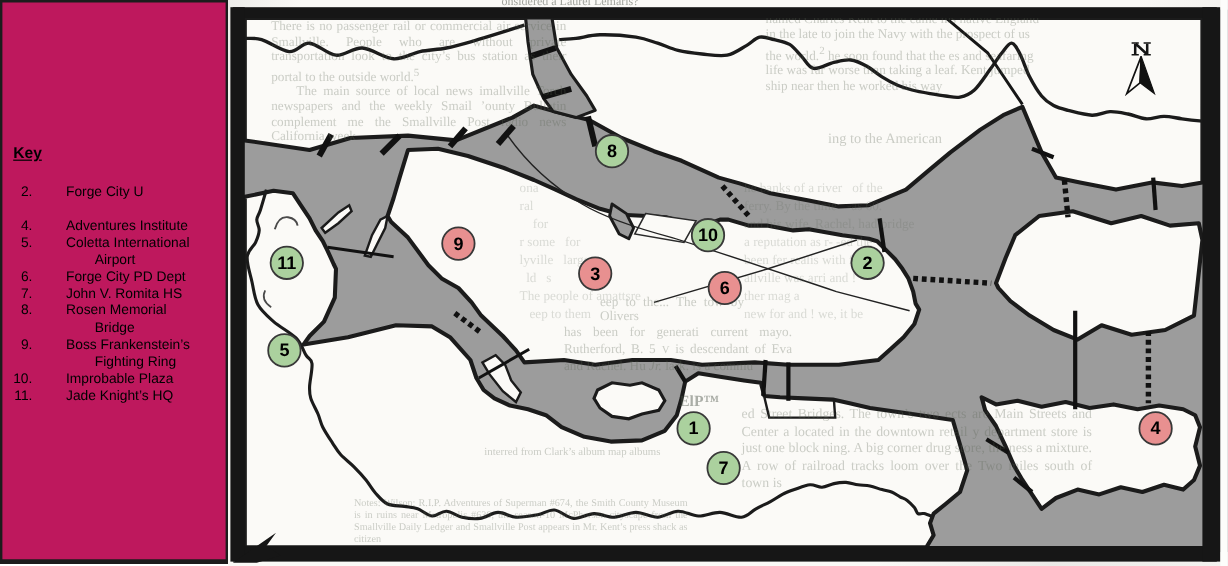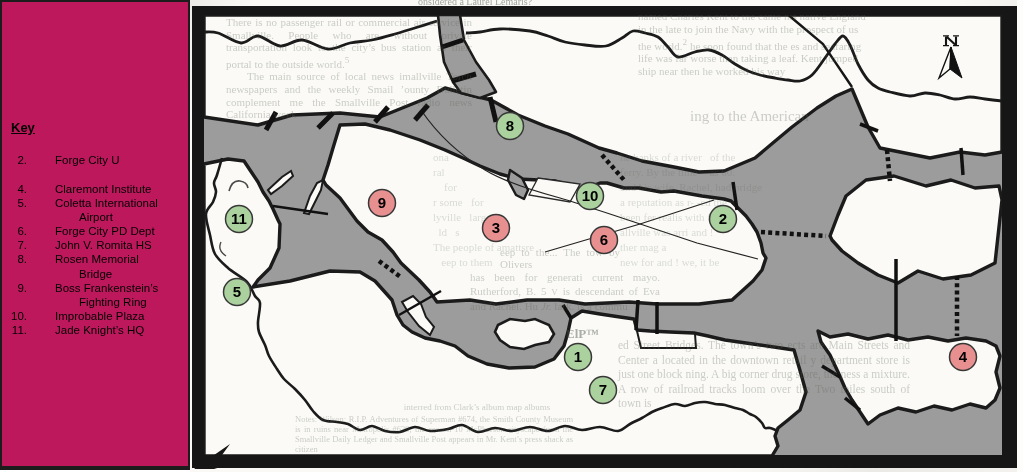--- a/index.html
+++ b/index.html
@@ -18,21 +18,21 @@
 .ft{position:absolute;font-family:"Liberation Serif",serif;color:rgba(90,100,82,0.30);filter:blur(0.5px);text-align:justify;}
 .ftl{color:rgba(95,105,88,0.21);}
 </style>
 </head>
 <body>
 <div id="page">
 
 <div id="keypanel">
   <div class="ktitle">Key</div>
   <div class="item" style="top:152px"><span class="num">2.</span><span class="nm">Forge City U</span></div>
-  <div class="item" style="top:181px"><span class="num">4.</span><span class="nm">Claremont Institute</span></div>
+  <div class="item" style="top:181px"><span class="num">4.</span><span class="nm">Adventures Institute</span></div>
   <div class="item" style="top:195px"><span class="num">5.</span><span class="nm">Coletta International</span></div>
   <div class="item" style="top:209px"><span class="nm2">Airport</span></div>
   <div class="item" style="top:223px"><span class="num">6.</span><span class="nm">Forge City PD Dept</span></div>
   <div class="item" style="top:237px"><span class="num">7.</span><span class="nm">John V. Romita HS</span></div>
   <div class="item" style="top:251px"><span class="num">8.</span><span class="nm">Rosen Memorial</span></div>
   <div class="item" style="top:266px"><span class="nm2">Bridge</span></div>
   <div class="item" style="top:280px"><span class="num">9.</span><span class="nm">Boss Frankenstein’s</span></div>
   <div class="item" style="top:294px"><span class="nm2">Fighting Ring</span></div>
   <div class="item" style="top:308px"><span class="num">10.</span><span class="nm">Improbable Plaza</span></div>
   <div class="item" style="top:322px"><span class="num">11.</span><span class="nm">Jade Knight’s HQ</span></div>
@@ -120,31 +120,31 @@
 </g>
 </svg>
 <div id="textlayer">
 
 <div class="ft" style="left:228px;top:-4px;width:220px;font-size:10px;color:rgba(70,75,65,0.5);filter:none;">onsidered a Laurel Lemaris?</div>
 
 <div class="ft" style="left:36px;top:16px;width:246px;font-size:11px;line-height:12.6px;">There is no passenger rail or commercial air service in Smallville. People who are without private transportation look to the city’s bus station as their portal to the outside world.<sup>5</sup></div>
 <div class="ft" style="left:36px;top:70px;width:246px;font-size:11px;line-height:12.8px;">&nbsp;&nbsp;&nbsp;&nbsp;The main source of local news imallville Torch newspapers and the weekly Smail ’ounty Bulletin complement me the Smallville Post radio news California week</div>
 
 <div class="ft" style="left:448px;top:10px;width:228px;font-size:11px;line-height:12.8px;text-align:left;">named Charles Kent to the came his native England in the late to join the Navy with the prospect of us the world.<sup>2</sup> he soon found that the es and seafaring life was far worse than taking a leaf. Kent jumped ship near then he worked his way</div>
-<div class="ft" style="left:500px;top:108px;width:130px;font-size:15px;">ing to the American</div>
+<div class="ft" style="left:500px;top:108px;width:130px;font-size:12px;">ing to the American</div>
 
 <div class="ft ftl" style="left:430px;top:150px;width:150px;font-size:11px;line-height:15px;font-family:Liberation Serif, serif;">he banks of a river&nbsp;&nbsp;&nbsp;of the<br>ferry.&nbsp;By the time&nbsp;&nbsp;&nbsp;-as 60.<br>and his wife, Rachel, had bridge<br>a reputation as r- -ed the<br>been fer realis with for no.<br>allville was arri and !<br>ther mag a<br>new for and ! we, it be</div>
 
 <div class="ft ftl" style="left:243px;top:150px;width:120px;font-size:11px;line-height:15px;">ona<br>ral<br>&nbsp;&nbsp;&nbsp;&nbsp;for<br>r some &nbsp;&nbsp;for<br>lyville &nbsp;&nbsp;large<br>&nbsp;&nbsp;ld &nbsp;&nbsp;s<br>The people of amattsre<br>&nbsp;&nbsp;&nbsp;eep to them</div>
 <div class="ft" style="left:280px;top:270px;width:190px;font-size:11px;line-height:14px;">has been for generati current mayo. Rutherford, B. 5 <span style="font-size:9px">V</span> is descendant of Eva and Rachel. Hu <i>Jr.</i> lark. is a commu</div>
 <div class="ft" style="left:310px;top:246px;width:120px;font-size:11px;">eep to the... The tow by Olivers</div>
 
 <div class="ft" style="left:376px;top:326px;width:60px;font-size:13px;font-weight:bold;color:rgba(70,80,68,0.45);">ElP™</div>
 
-<div class="ft" style="left:212px;top:371px;width:150px;font-size:9px;line-height:11px;text-align:center;margin-top:31px;">interred from Clark’s album map albums</div>
+<div class="ft" style="left:212px;top:371px;width:150px;font-size:9px;line-height:11px;text-align:center;">interred from Clark’s album map albums</div>
 
 <div class="ft" style="left:105px;top:414px;width:278px;font-size:8.5px;line-height:10px;">Notes: Wilson: R.I.P. Adventures of Superman #674, the Smith County Museum is in ruins near Metropolis #639, the season-10 McPherson cityscape from the Smallville Daily Ledger and Smallville Post appears in Mr. Kent’s press shack as citizen</div>
 
 <div class="ft" style="left:428px;top:338px;width:292px;font-size:11.5px;line-height:14.6px;">ed Street Bridges. The town’s two ects are Main Streets and Center a located in the downtown retail y department store is just one block ning. A big corner drug store, the ness a mixture. A row of railroad tracks loom over the Two miles south of town is</div>
 
 </div>
 <svg id="toplayer" width="833" height="472" viewBox="0 0 833 472">
 
 <g fill="#161616">
 <rect x="4" y="6" width="820" height="9"></rect>

